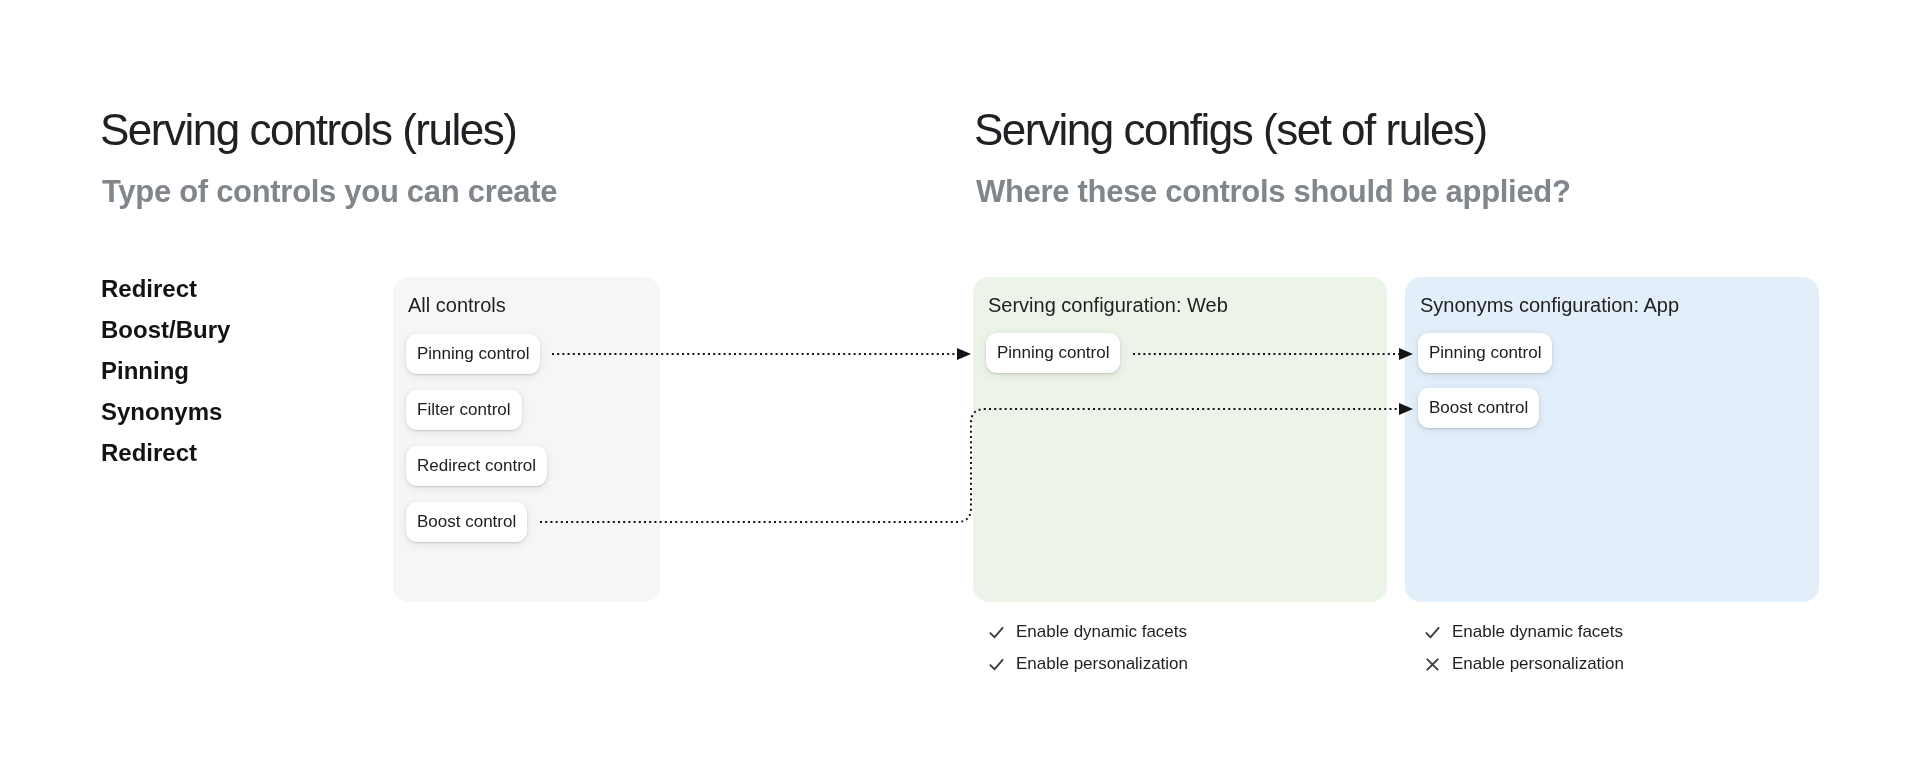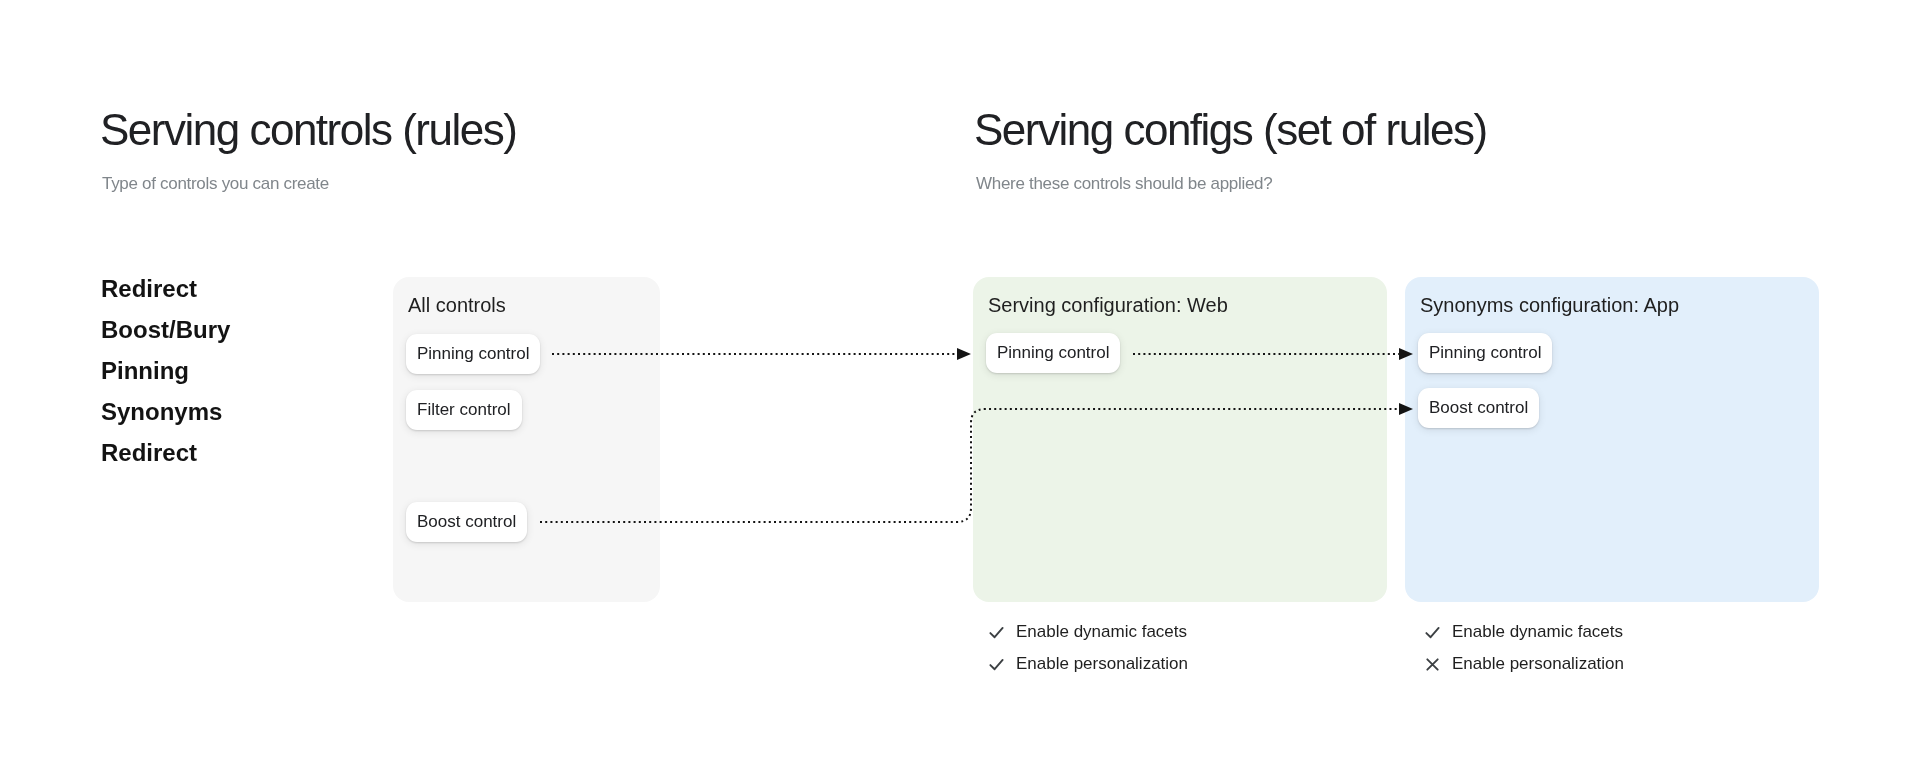--- a/index.html
+++ b/index.html
@@ -15,22 +15,22 @@
 
   .big-title{
     font-size:44px;
     font-weight:400;
     letter-spacing:-1.5px;
     color:#202124;
     white-space:nowrap;
     line-height:1.1;
   }
   .subtitle{
-    font-size:17px;
-    font-weight:400;
+    font-size:31px;
+    font-weight:700;
     letter-spacing:-0.3px;
     color:#80868b;
     white-space:nowrap;
   }
 
   .control-types{
     left:101px;top:268px;
     font-size:24px;
     font-weight:700;
     line-height:41px;
@@ -92,20 +92,21 @@
   <div>Boost/Bury</div>
   <div>Pinning</div>
   <div>Synonyms</div>
   <div>Redirect</div>
 </div>
 
 <div class="abs card card-gray">
   <div class="card-label">All controls</div>
   <div class="chip" style="top:57px;">Pinning control</div>
   <div class="chip" style="top:113px;">Filter control</div>
+  <div class="chip" style="top:169px;">Redirect control</div>
   <div class="chip" style="top:225px;">Boost control</div>
 </div>
 
 <div class="abs card card-green">
   <div class="card-label">Serving configuration: Web</div>
   <div class="chip" style="top:56px;">Pinning control</div>
 </div>
 
 <div class="abs card card-blue">
   <div class="card-label">Synonyms configuration: App</div>

